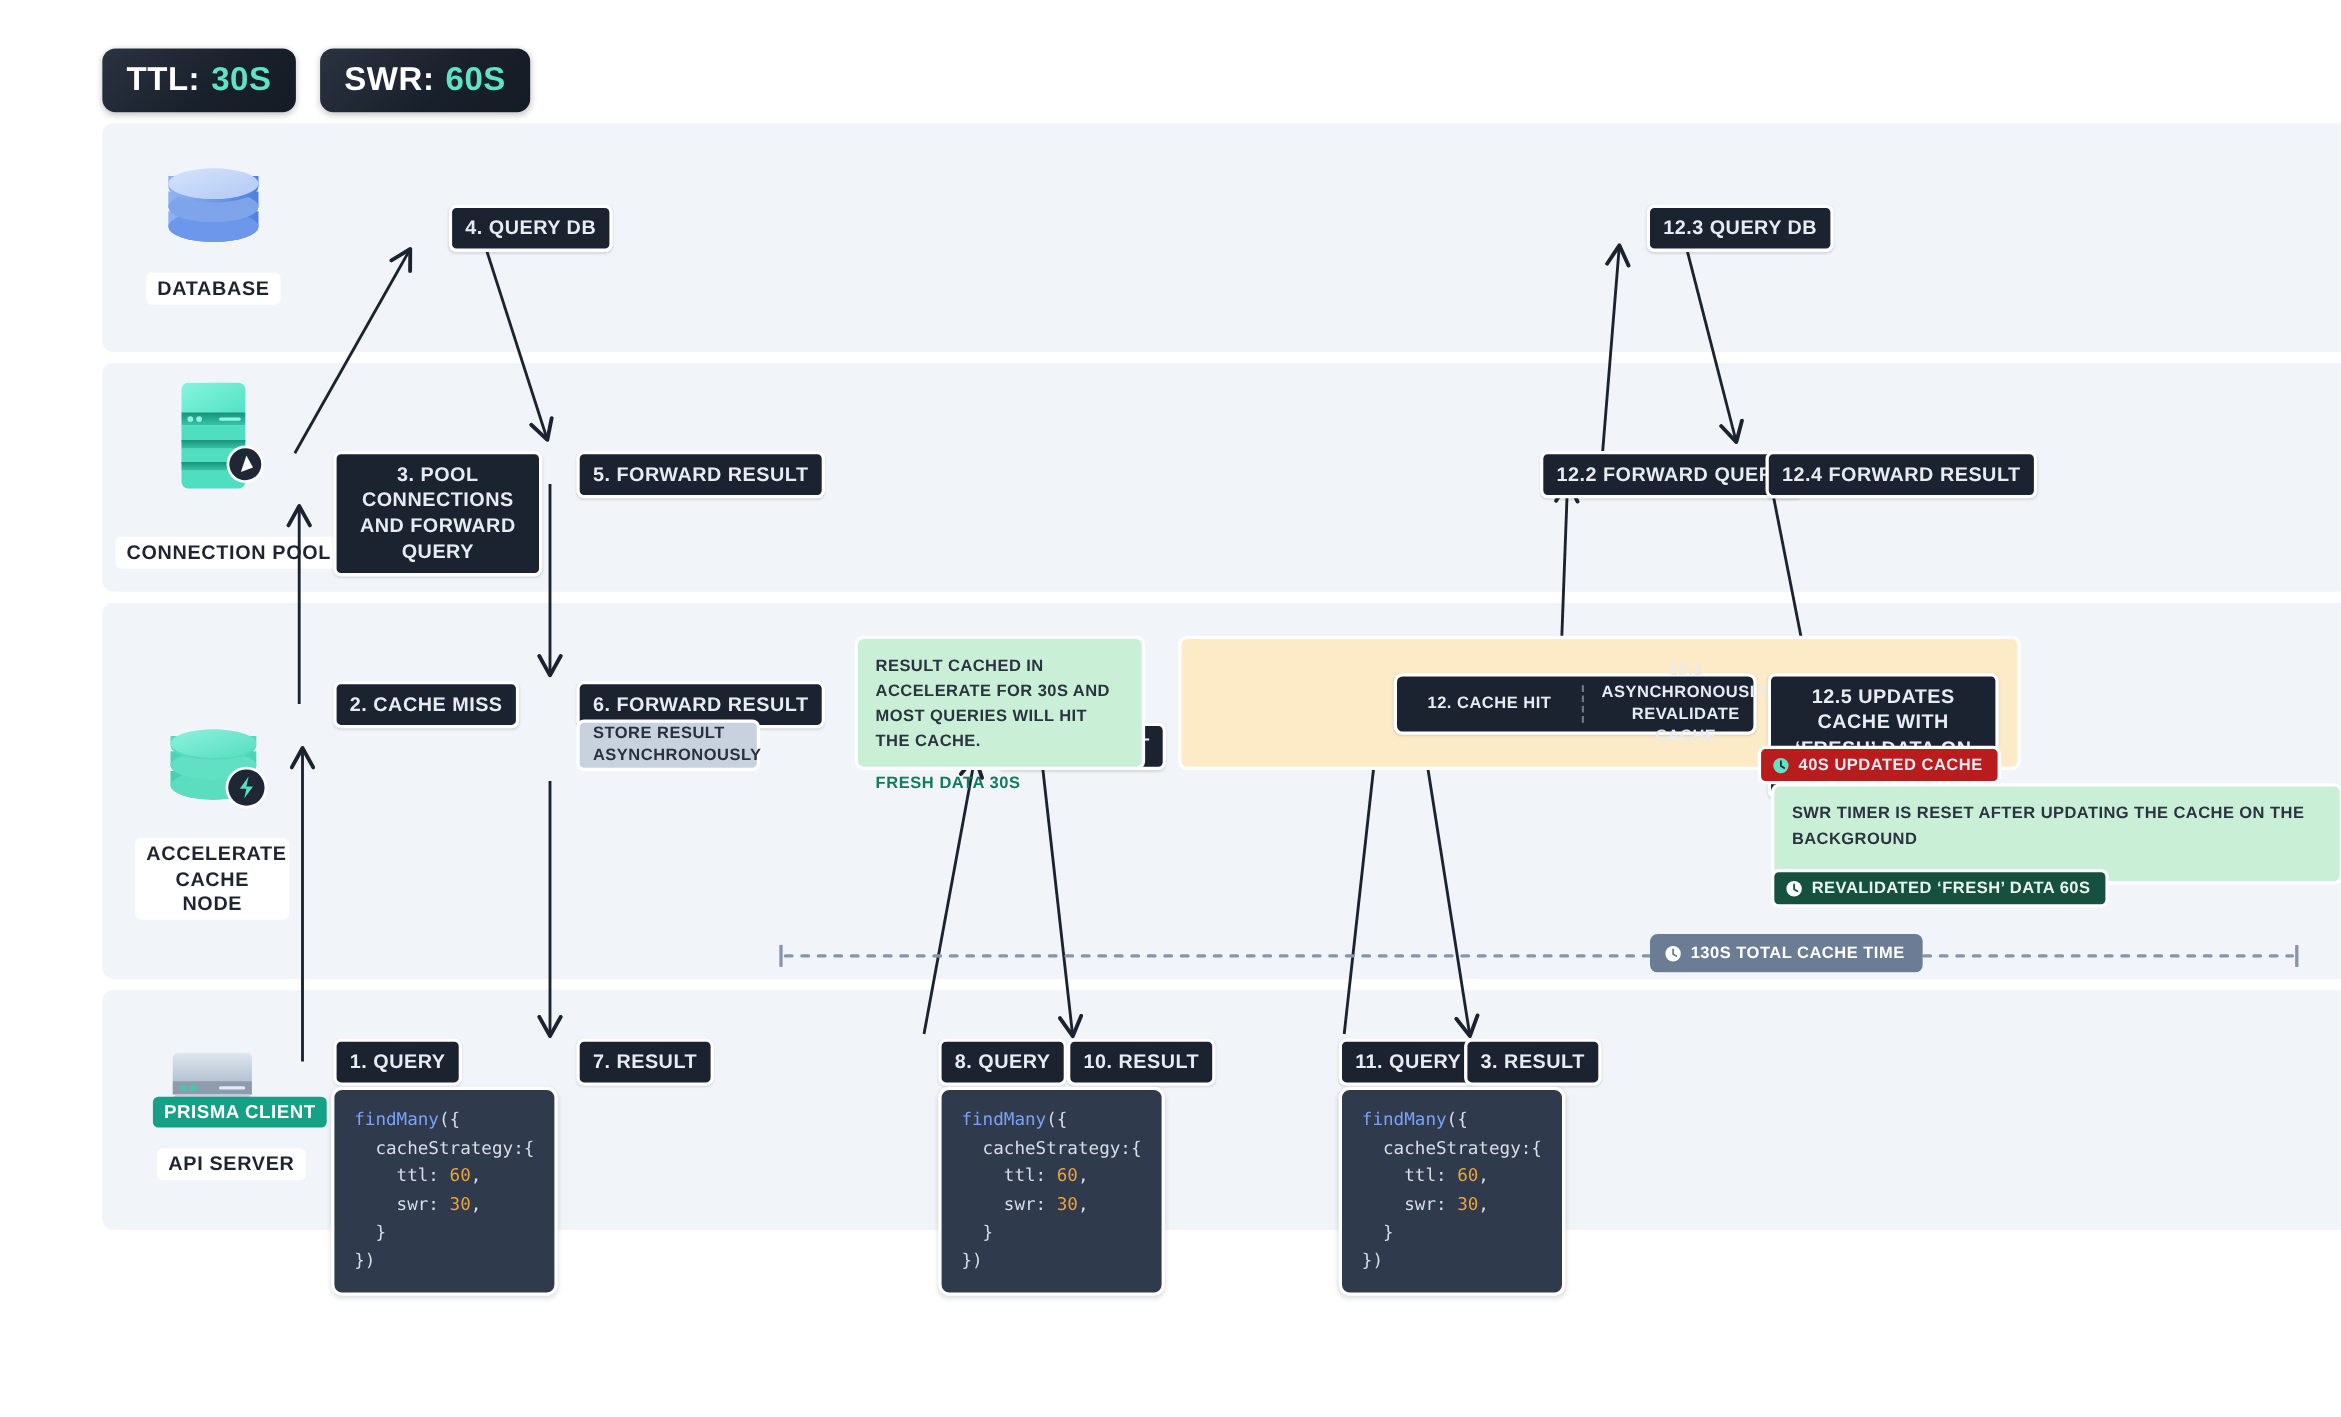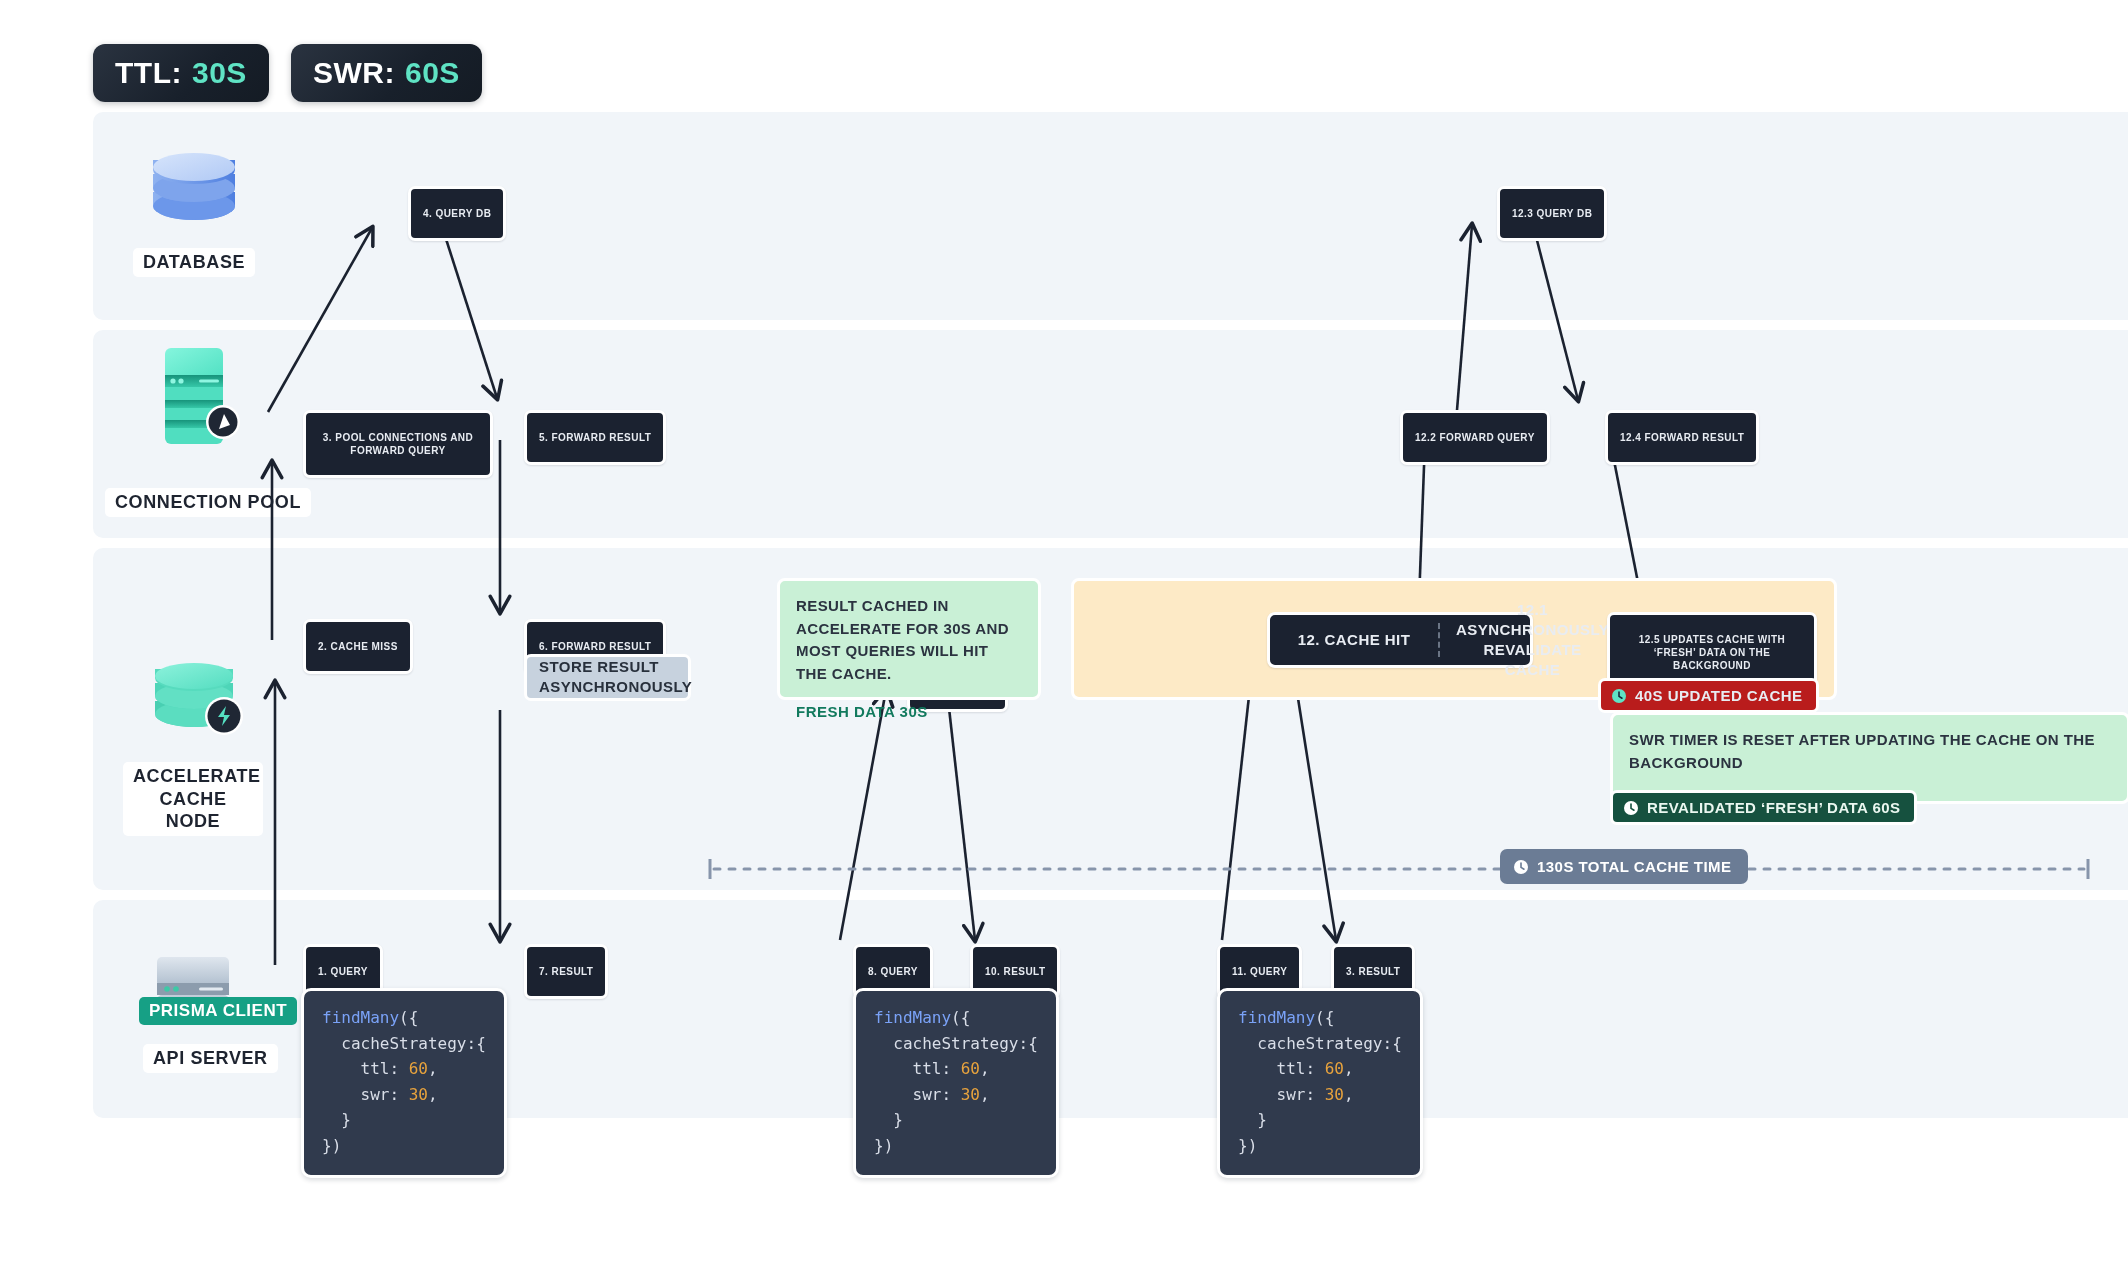--- a/index.html
+++ b/index.html
@@ -30,22 +30,22 @@
     font-weight:700;font-size:18px;letter-spacing:.6px;
     color:#1e2430;text-align:center;padding:3px 10px;line-height:1.25;
     white-space:nowrap;
   }
   .lane-label.two{white-space:normal;}
 
   
   .step{
     background:#1b2230;color:#e8ecf2;border-radius:7px;
     border:3px solid #ffffff;
-    font-weight:700;font-size:10px;letter-spacing:.45px;
-    padding:18px 12px;line-height:1.3;text-align:center;white-space:nowrap;
+    font-weight:700;font-size:18px;letter-spacing:.45px;
+    padding:7px 12px;line-height:1.3;text-align:center;white-space:nowrap;
     box-shadow:0 1px 2px rgba(15,23,42,.12);
   }
   .step.multi{white-space:normal;}
 
   .step-grey{
     background:#c7d2de;color:#28303c;border-radius:7px;
     border:3px solid #ffffff;
     font-weight:700;font-size:15px;letter-spacing:.45px;
     padding:0 12px;line-height:1.35;text-align:left;
   }
@@ -270,21 +270,21 @@
 <div class="abs step" style="left:1560px;top:410px;">12.4 FORWARD RESULT</div>
 
 <div class="abs panel green" style="left:732px;top:578px;width:264px;height:122px;">
   <div class="body">RESULT CACHED IN ACCELERATE FOR 30S AND MOST QUERIES WILL HIT THE CACHE.</div>
   <div class="tag green">FRESH DATA  30S</div>
 </div>
 
 <div class="abs panel amber" style="left:1026px;top:578px;width:766px;height:122px;">
 </div>
 
-<div class="abs combo" style="left:1222px;top:612px;width:266px;height:56px;">
+<div class="abs combo" style="left:1222px;top:612px;width:330px;height:56px;">
   <div class="cell" style="flex:0 0 136px;">12. CACHE HIT</div>
   <div class="divider"></div>
   <div class="cell" style="flex:1;">12.1 ASYNCHRONOUSLY REVALIDATE CACHE</div>
 </div>
 
 <div class="abs step multi" style="left:1562px;top:612px;width:210px;">12.5 UPDATES CACHE WITH ‘FRESH’ DATA ON THE BACKGROUND</div>
 <div class="abs badge dark" style="left:1553px;top:678px;">
   <svg class="clock" width="16" height="16" viewBox="0 0 16 16">
     <circle cx="8" cy="8" r="7" fill="#5fe3c4"></circle>
     <path d="M8 4 v4.4 l3 1.8" stroke="#16283a" stroke-width="1.6" fill="none" stroke-linecap="round"></path>

